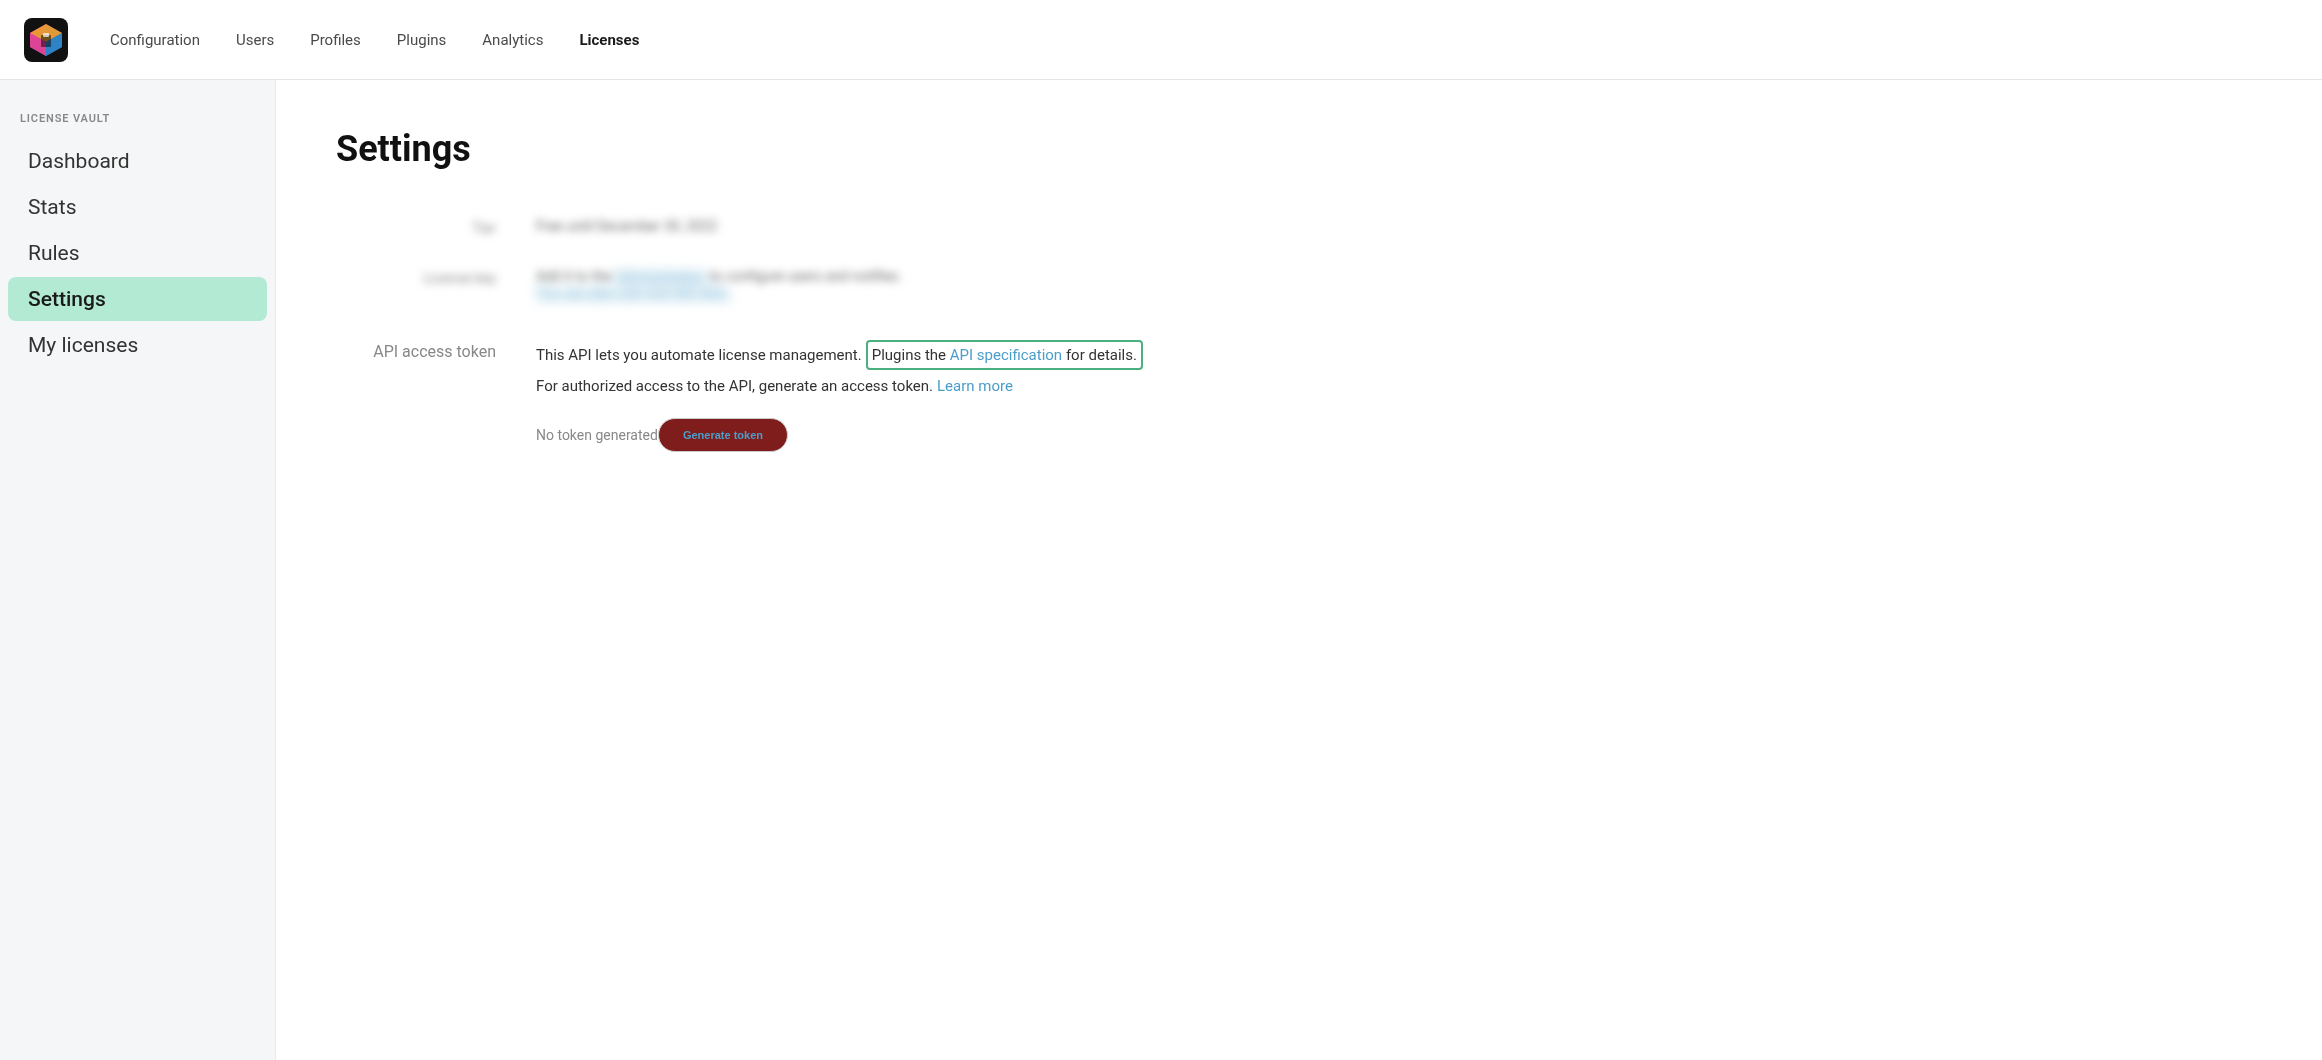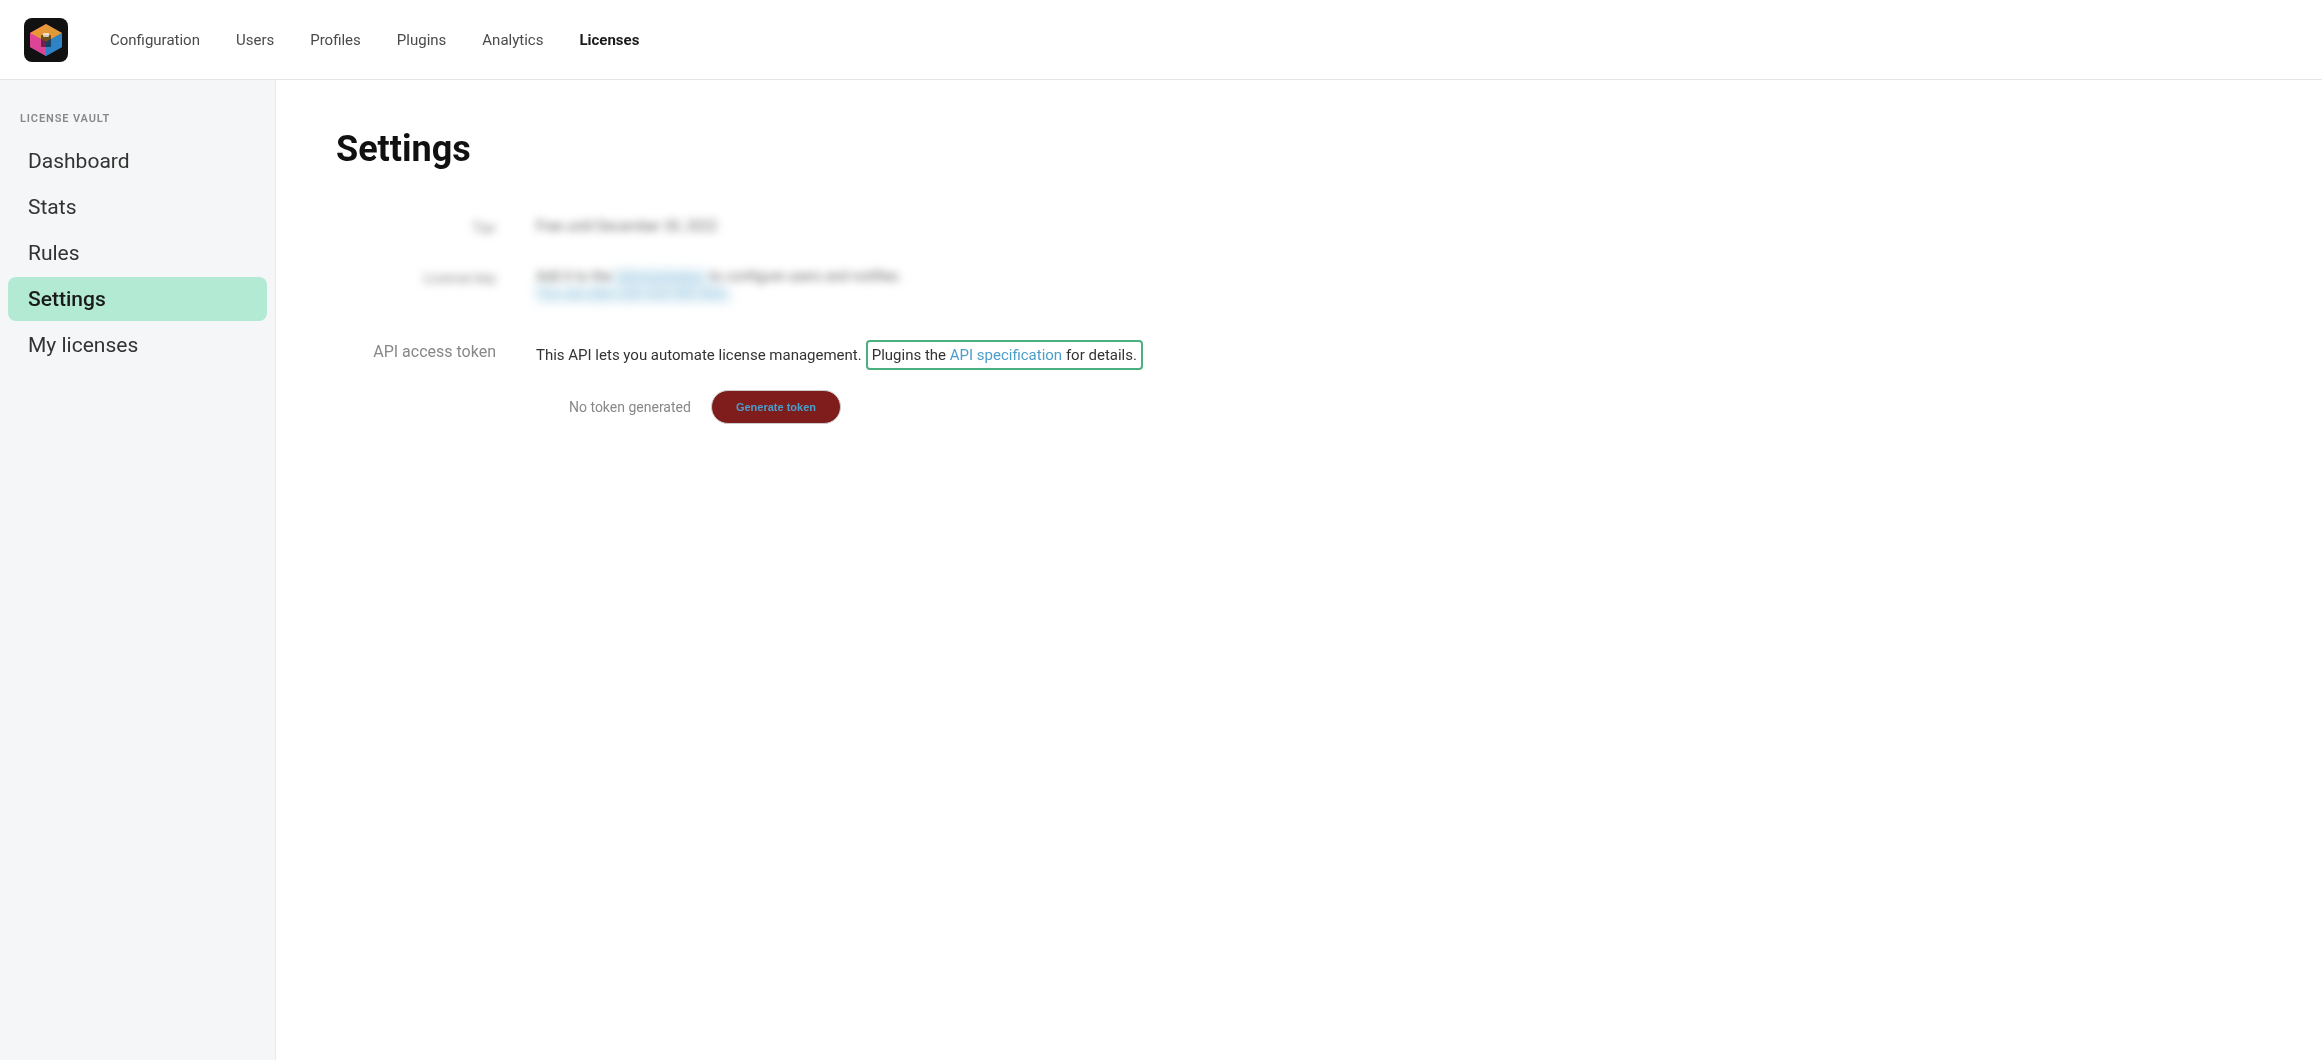--- a/index.html
+++ b/index.html
@@ -186,22 +186,20 @@
     .consult-box {
       display: inline;
       border: 2px solid #4caf80;
       border-radius: 4px;
       padding: 1px 4px;
     }
 
     .token-row {
       display: flex;
       align-items: center;
-      gap: 20px;
-      margin-left: 33px;
     }
 
     .no-token-label {
       color: #888;
       font-size: 14px;
     }
 
     .generate-btn {
       border: 1px solid #ccc;
       background: #7f1d1d;
@@ -308,20 +306,24 @@
       <div class="api-content">
         <div class="api-description">
           <div class="api-description-line">
             <span>This API lets you automate license management.</span>
             <span class="consult-box">
               <span>Plugins the</span>
               <a href="#" class="api-link">API specification</a>
               <span>for details.</span>
             </span>
           </div>
+          <div class="api-description-line">
+            <span>For authorized access to the API, generate an access token.</span>
+            <a href="#" class="api-link">Learn more</a>
+          </div>
         </div>
 
         <div class="token-row">
           <span class="no-token-label">No token generated</span>
           <button class="generate-btn">Generate token</button>
         </div>
       </div>
     </div>
   </main>
 

